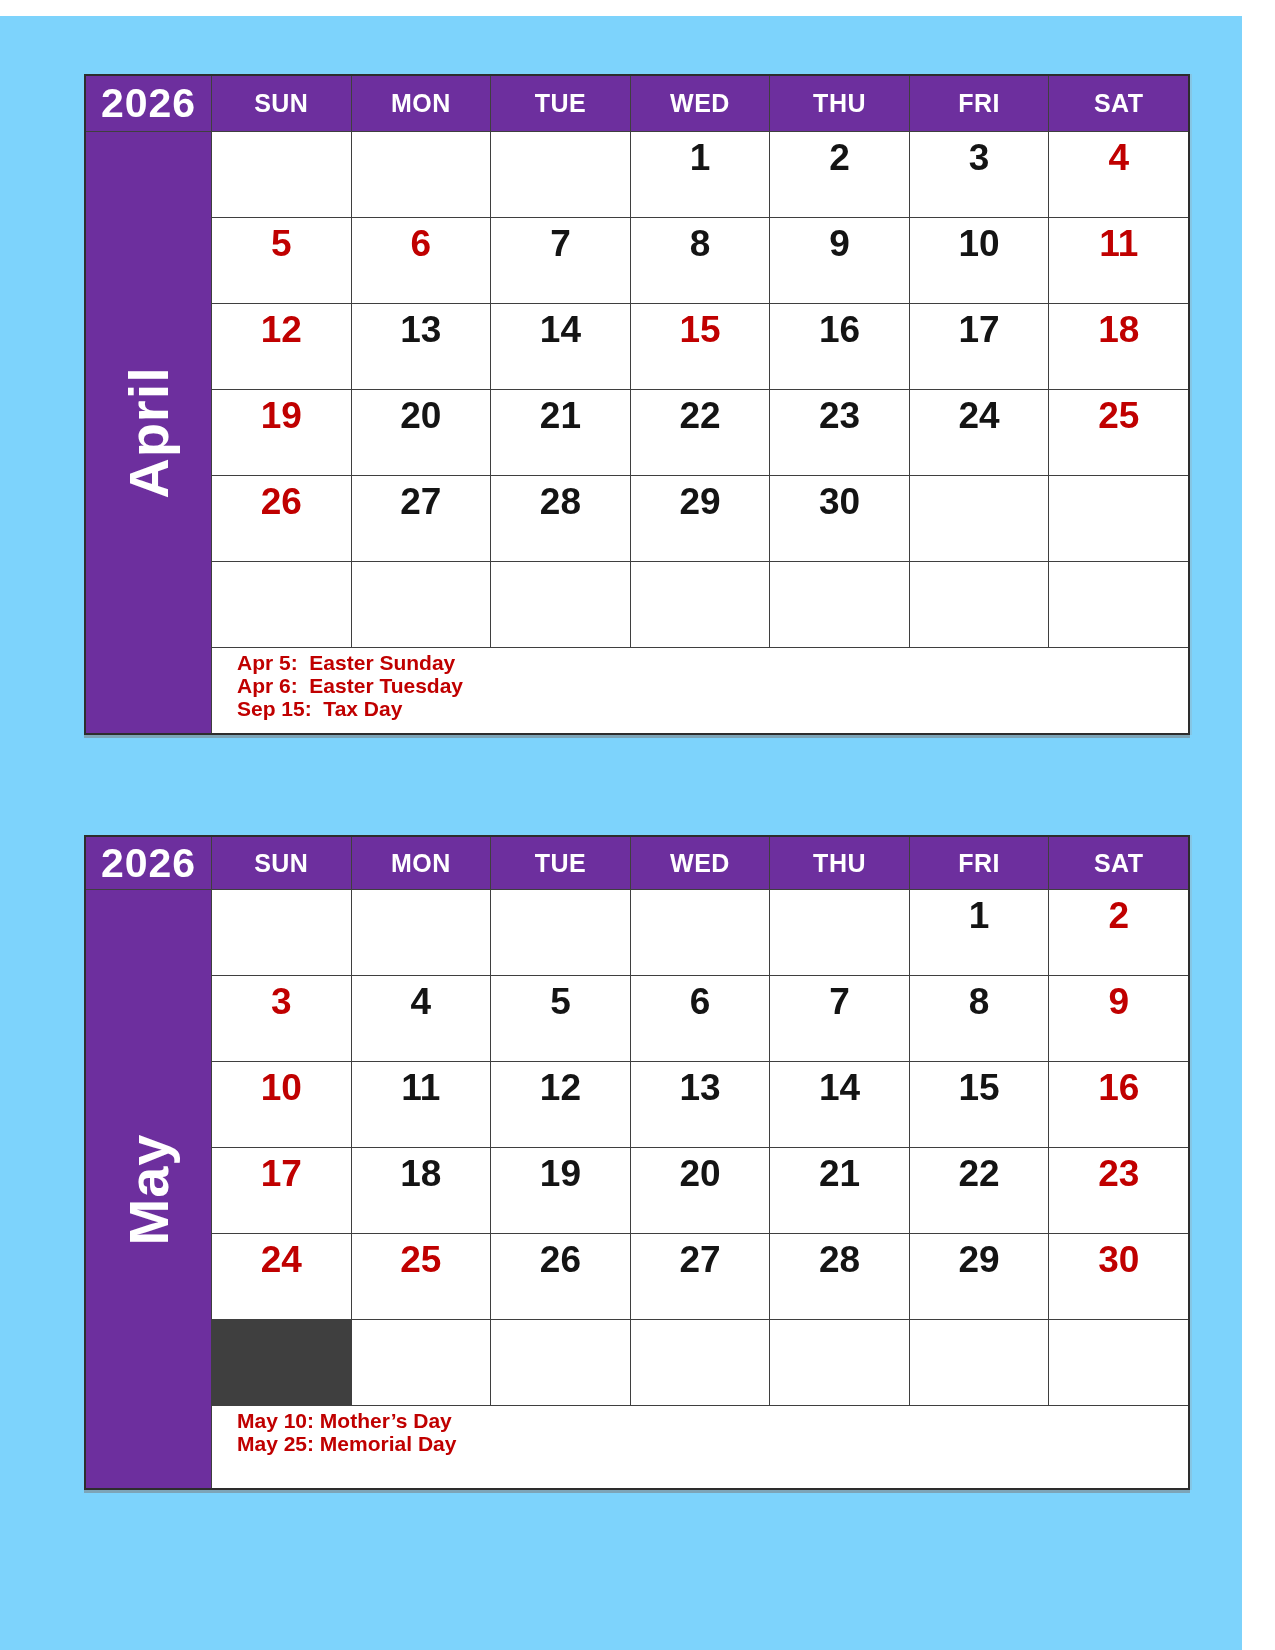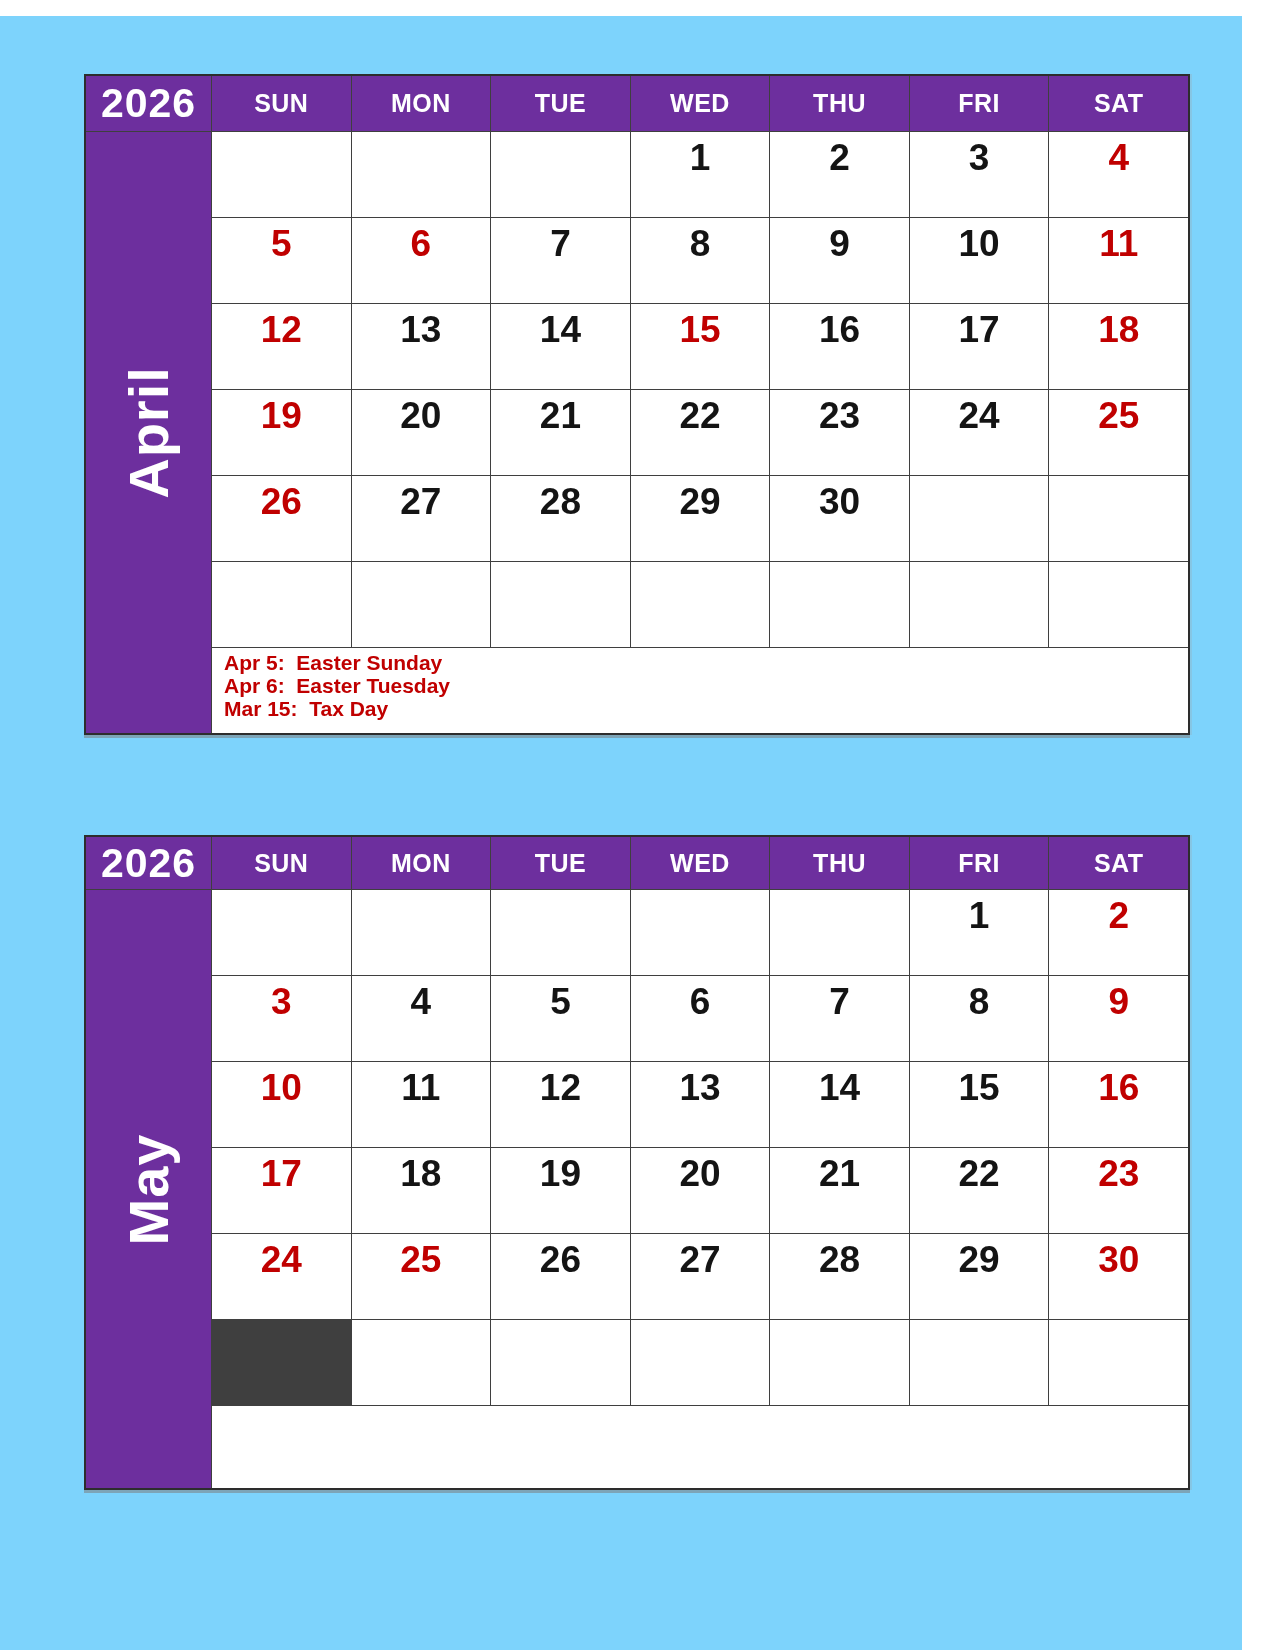--- a/index.html
+++ b/index.html
@@ -49,21 +49,21 @@
   }
 
   .day{
     display:flex;justify-content:center;align-items:flex-start;
     padding-top:5px;box-sizing:border-box;
     font-weight:bold;font-size:37px;color:var(--date_black);
   }
   .day.red{color:var(--red);}
 
   .holiday{
-    padding:3px 0 0 12px;box-sizing:border-box;
+    padding:3px 0 0 25px;box-sizing:border-box;
     display:flex;flex-direction:column;
   }
   .holiday div{
     color:var(--red);font-weight:bold;font-size:21px;line-height:23px;
     white-space:pre;
   }
 
   .footer{position:absolute;left:0;top:1560px;width:1275px;text-align:center;}
   .footer-link{
     color:var(--footer_blue);font-size:30px;letter-spacing:.5px;
@@ -124,21 +124,21 @@
       <div class="cell day" style="grid-area: 7 / 2;"></div>
       <div class="cell day" style="grid-area: 7 / 3;"></div>
       <div class="cell day" style="grid-area: 7 / 4;"></div>
       <div class="cell day" style="grid-area: 7 / 5;"></div>
       <div class="cell day" style="grid-area: 7 / 6;"></div>
       <div class="cell day" style="grid-area: 7 / 7;"></div>
       <div class="cell day" style="grid-area: 7 / 8;"></div>
       <div class="cell holiday" style="grid-area: 8 / 2 / auto / 9;">
         <div>Apr 5:  Easter Sunday</div>
         <div>Apr 6:  Easter Tuesday</div>
-        <div>Mar 15:  Tax Day</div>
+        <div>Sep 15:  Tax Day</div>
       </div>
     </section>
   <section class="cal" id="cal-may">
       <div class="cell hdr year" style="grid-area: 1 / 1;">2026</div>
       <div class="cell hdr dow" style="grid-area: 1 / 2;">SUN</div>
       <div class="cell hdr dow" style="grid-area: 1 / 3;">MON</div>
       <div class="cell hdr dow" style="grid-area: 1 / 4;">TUE</div>
       <div class="cell hdr dow" style="grid-area: 1 / 5;">WED</div>
       <div class="cell hdr dow" style="grid-area: 1 / 6;">THU</div>
       <div class="cell hdr dow" style="grid-area: 1 / 7;">FRI</div>
@@ -181,15 +181,17 @@
       <div class="cell day" style="grid-area: 6 / 6;">28</div>
       <div class="cell day" style="grid-area: 6 / 7;">29</div>
       <div class="cell day red" style="grid-area: 6 / 8;">30</div>
       <div class="cell day" style="grid-area: 7 / 3;"></div>
       <div class="cell day" style="grid-area: 7 / 4;"></div>
       <div class="cell day" style="grid-area: 7 / 5;"></div>
       <div class="cell day" style="grid-area: 7 / 6;"></div>
       <div class="cell day" style="grid-area: 7 / 7;"></div>
       <div class="cell day" style="grid-area: 7 / 8;"></div>
       <div class="cell holiday" style="grid-area: 8 / 2 / auto / 9;">
+        <div>May 10: Mother’s Day</div>
+        <div>May 25: Memorial Day</div>
       </div>
     </section>
 </div>
 
 </body></html>

